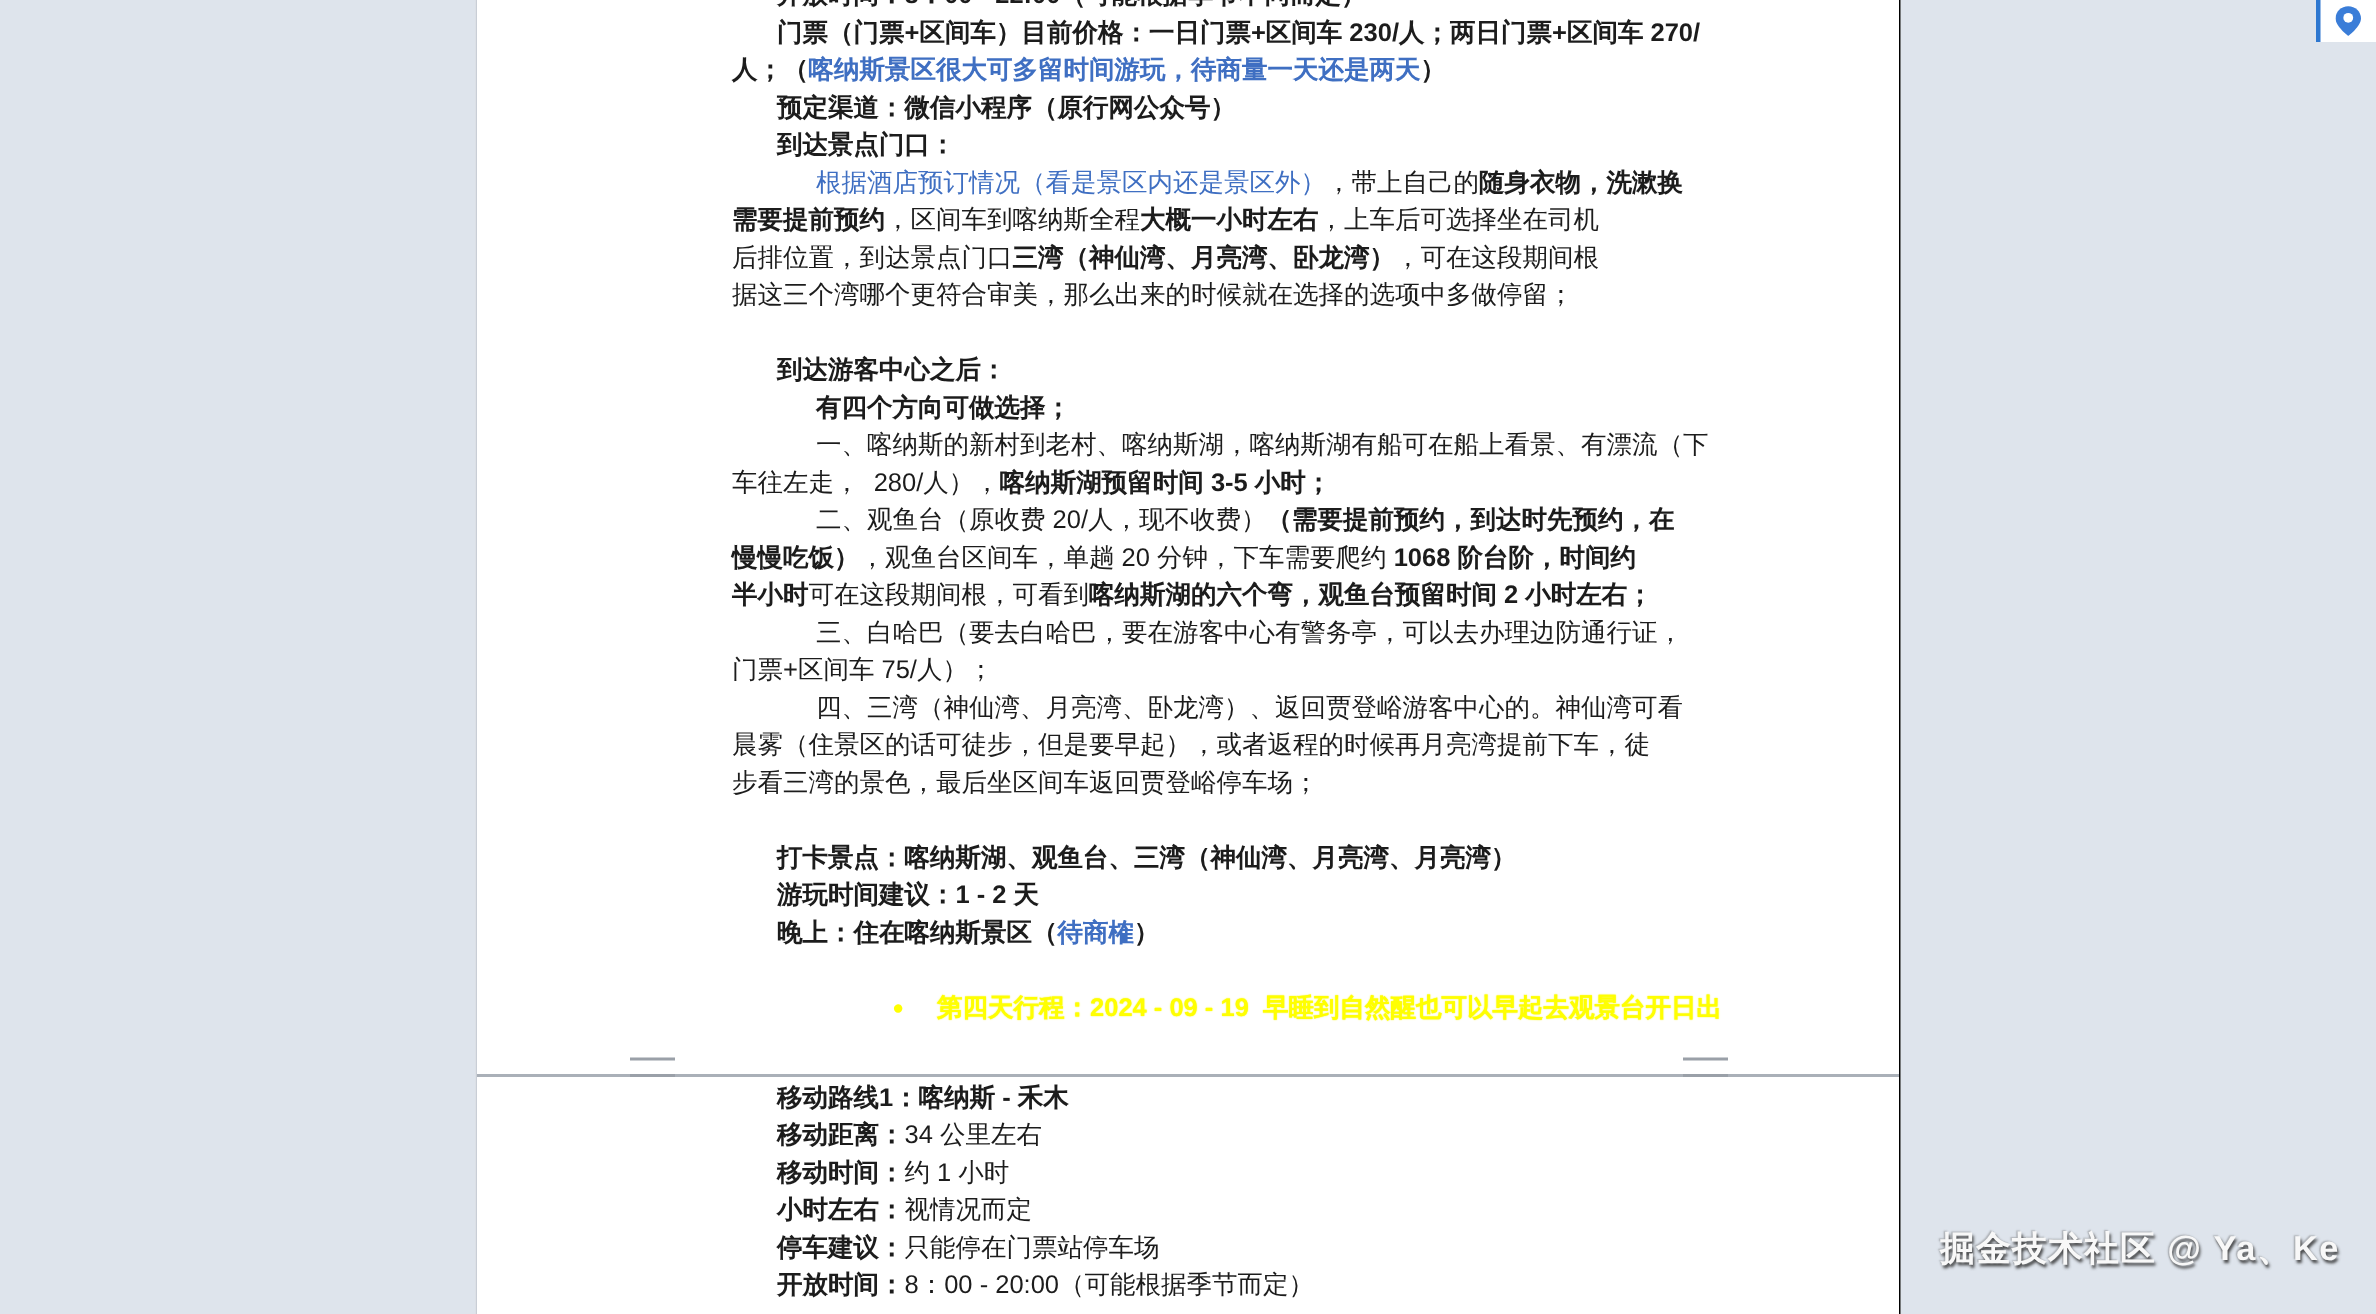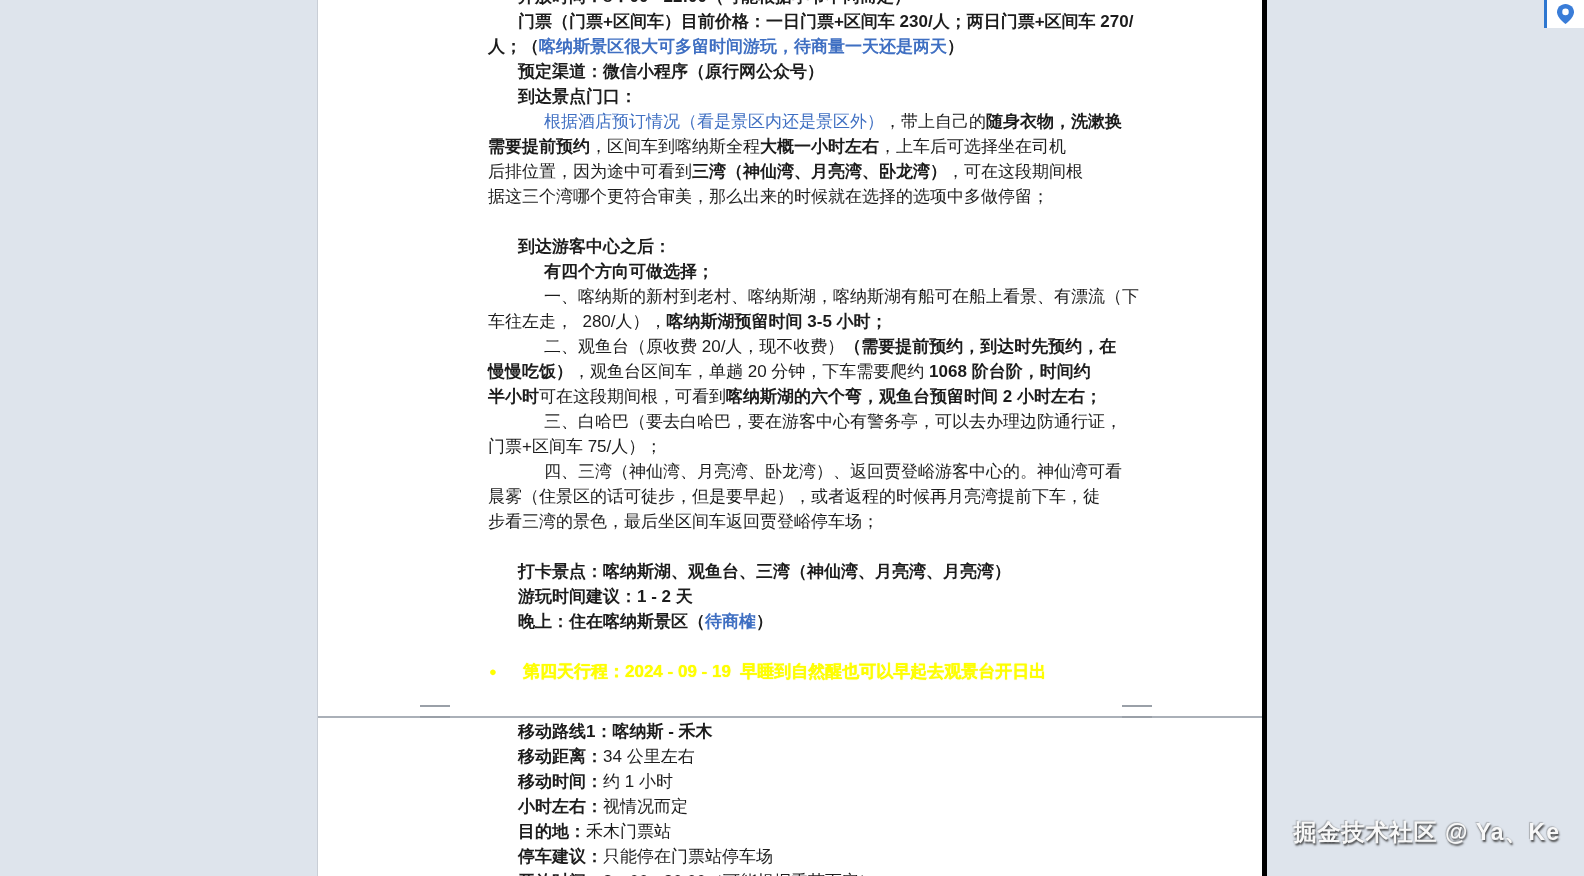--- a/index.html
+++ b/index.html
@@ -4,35 +4,35 @@
 <style>
   html,body{margin:0;padding:0;}
   body{
     width:1584px;height:876px;overflow:hidden;position:relative;
     background:#dee4ec;
     font-family:"Liberation Sans",sans-serif;
   }
   .page{
     position:absolute;left:317px;top:0;width:950px;height:876px;
     background:#ffffff;
-    border-left:1px solid #c9ced6;border-right:5px solid #000000;
+    border-left:1px solid #c9ced6;border-right:1px solid #000000;
     box-sizing:border-box;
   }
   .content{
     position:absolute;left:170px;width:660px;
     font-size:17px;color:#1c1c1c;
   }
   .c1{top:-16px;}
   .c2{top:719px;}
   .ln{
     height:25px;line-height:25px;white-space:pre;
   }
   .ln.label{padding-left:30px;}
   .ln.first{padding-left:56px;}
-  .ln.heading{padding-left:1px;}
+  .ln.heading{padding-left:1px;text-align:right;}
   .b{font-weight:bold;}
   .blue{color:#3f6fc2;}
   .yellow{color:#ffff00;font-weight:bold;text-shadow:0 0 1px #f4f400;}
   .bullet{
     display:inline-block;width:12px;margin-right:22px;
     color:#ffff00;font-size:13px;vertical-align:1px;
   }
   .separator{
     position:absolute;left:0;top:716px;width:100%;height:2px;
     background:#aab0b8;
@@ -64,21 +64,21 @@
 
   <div class="page">
     <div class="content c1">
         <div class="ln label"><span class="b ">开放时间：</span><span class="b ">8：00 - 22:00（可能根据季节不同而定）</span></div>
         <div class="ln label"><span class="b ">门票（门票+区间车）目前价格：一日门票+区间车 230/人；两日门票+区间车 270/</span></div>
         <div class="ln plain"><span class="b ">人；</span><span class="b ">（</span><span class="b blue">喀纳斯景区很大可多留时间游玩，待商量一天还是两天</span><span class="b ">）</span></div>
         <div class="ln label"><span class="b ">预定渠道：微信小程序（原行网公众号）</span></div>
         <div class="ln label"><span class="b ">到达景点门口：</span></div>
         <div class="ln first"><span class="blue">根据酒店预订情况（看是景区内还是景区外）</span><span class="">，带上自己的</span><span class="b ">随身衣物，洗漱换</span></div>
         <div class="ln plain"><span class="b ">需要提前预约</span><span class="">，区间车到喀纳斯全程</span><span class="b ">大概一小时左右</span><span class="">，上车后可选择坐在司机</span></div>
-        <div class="ln plain"><span class="">后排位置，因为途中可看到</span><span class="b ">三湾（神仙湾、月亮湾、卧龙湾）</span><span class="">，可在这段期间根</span></div>
+        <div class="ln plain"><span class="">后排位置，到达景点门口</span><span class="b ">三湾（神仙湾、月亮湾、卧龙湾）</span><span class="">，可在这段期间根</span></div>
         <div class="ln plain"><span class="">据这三个湾哪个更符合审美，那么出来的时候就在选择的选项中多做停留；</span></div>
         <div class="ln blank"></div>
         <div class="ln label"><span class="b ">到达游客中心之后：</span></div>
         <div class="ln first"><span class="b ">有四个方向可做选择；</span></div>
         <div class="ln first"><span class="">一、喀纳斯的新村到老村、喀纳斯湖，喀纳斯湖有船可在船上看景、有漂流（下</span></div>
         <div class="ln plain"><span class="">车往左走，  280/人），</span><span class="b ">喀纳斯湖预留时间 3-5 小时；</span></div>
         <div class="ln first"><span class="">二、观鱼台（原收费 20/人，现不收费）</span><span class="b ">（需要提前预约，到达时先预约，在</span></div>
         <div class="ln plain"><span class="b ">慢慢吃饭）</span><span class="">，观鱼台区间车，单趟 20 分钟，下车需要爬约 </span><span class="b ">1068 阶台阶，时间约</span></div>
         <div class="ln plain"><span class="b ">半小时</span><span class="">可在这段期间根，可看到</span><span class="b ">喀纳斯湖的六个弯，观鱼台预留时间 2 小时左右；</span></div>
         <div class="ln first"><span class="">三、白哈巴（要去白哈巴，要在游客中心有警务亭，可以去办理边防通行证，</span></div>
@@ -96,21 +96,20 @@
 
     <div class="separator"></div>
     <div class="handle hl"></div>
     <div class="handle hr"></div>
 
     <div class="content c2">
         <div class="ln label"><span class="b ">移动路线1：喀纳斯 - 禾木</span></div>
         <div class="ln label"><span class="b ">移动距离：</span><span class="">34 公里左右</span></div>
         <div class="ln label"><span class="b ">移动时间：</span><span class="">约 1 小时</span></div>
         <div class="ln label"><span class="b ">小时左右：</span><span class="">视情况而定</span></div>
-        <div class="ln label"><span class="b ">目的地：</span><span class="">禾木门票站</span></div>
         <div class="ln label"><span class="b ">停车建议：</span><span class="">只能停在门票站停车场</span></div>
         <div class="ln label"><span class="b ">开放时间：</span><span class="">8：00 - 20:00（可能根据季节而定）</span></div>
       </div>
   </div>
 
   <div class="pin-btn">
     <svg width="17" height="20" viewBox="0 0 24 28">
       <path d="M12 0C5.4 0 0 5.1 0 11.4 0 19.2 12 28 12 28s12-8.8 12-16.6C24 5.1 18.6 0 12 0z" fill="#3a7dd8"></path>
       <circle cx="12" cy="11" r="4.6" fill="#ffffff"></circle>
     </svg>

